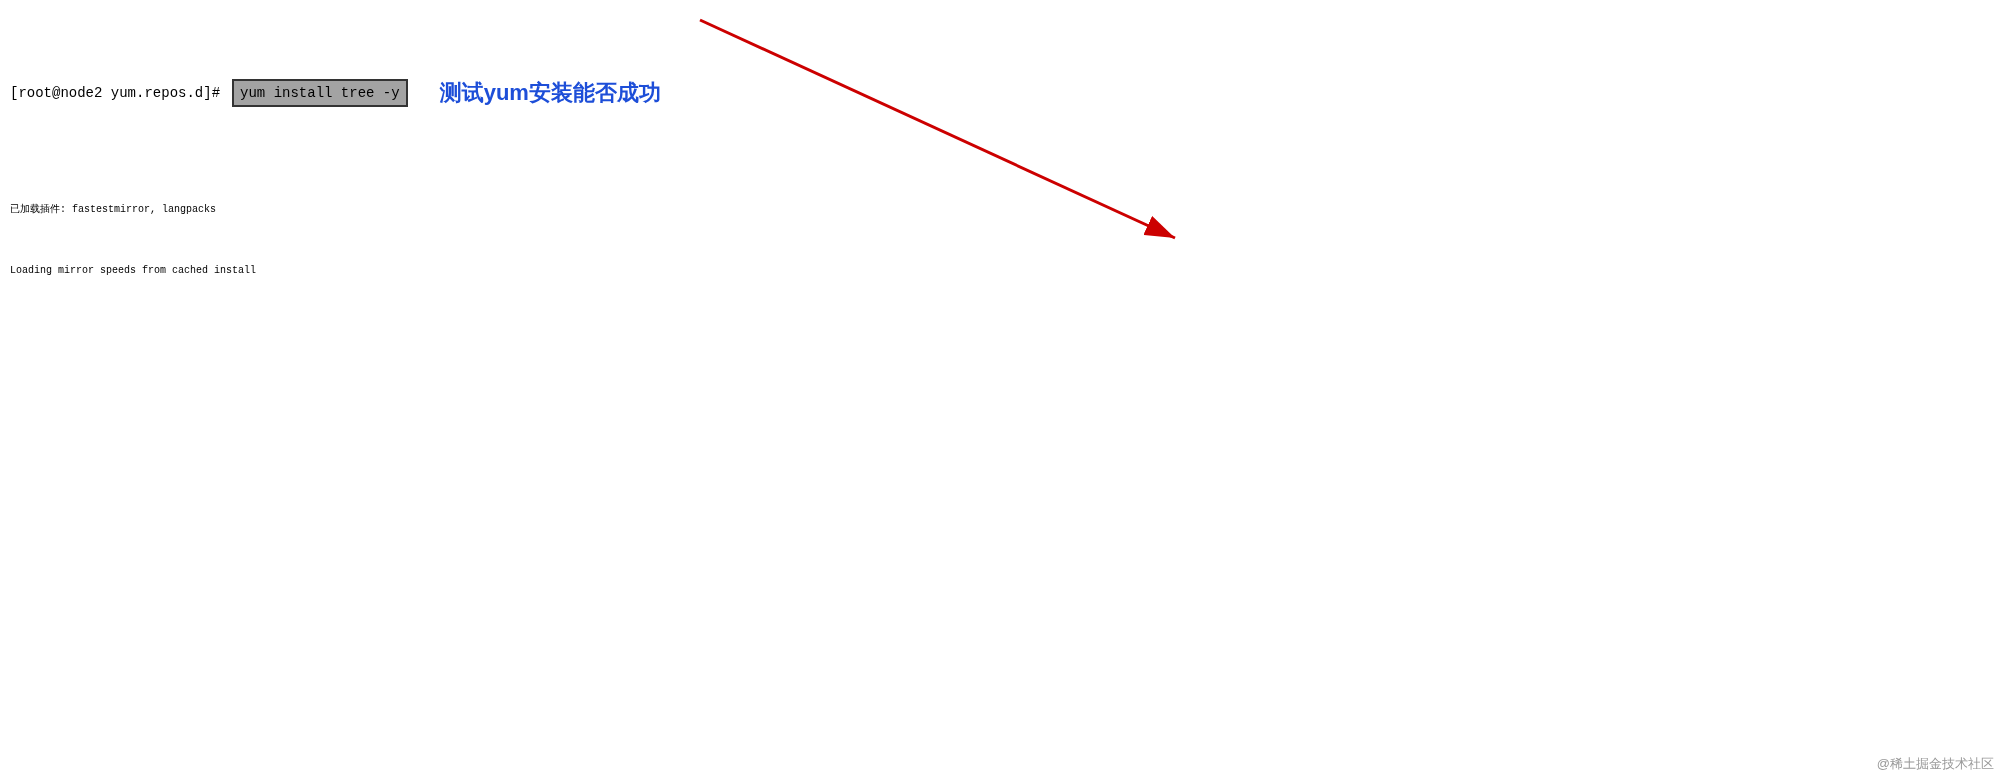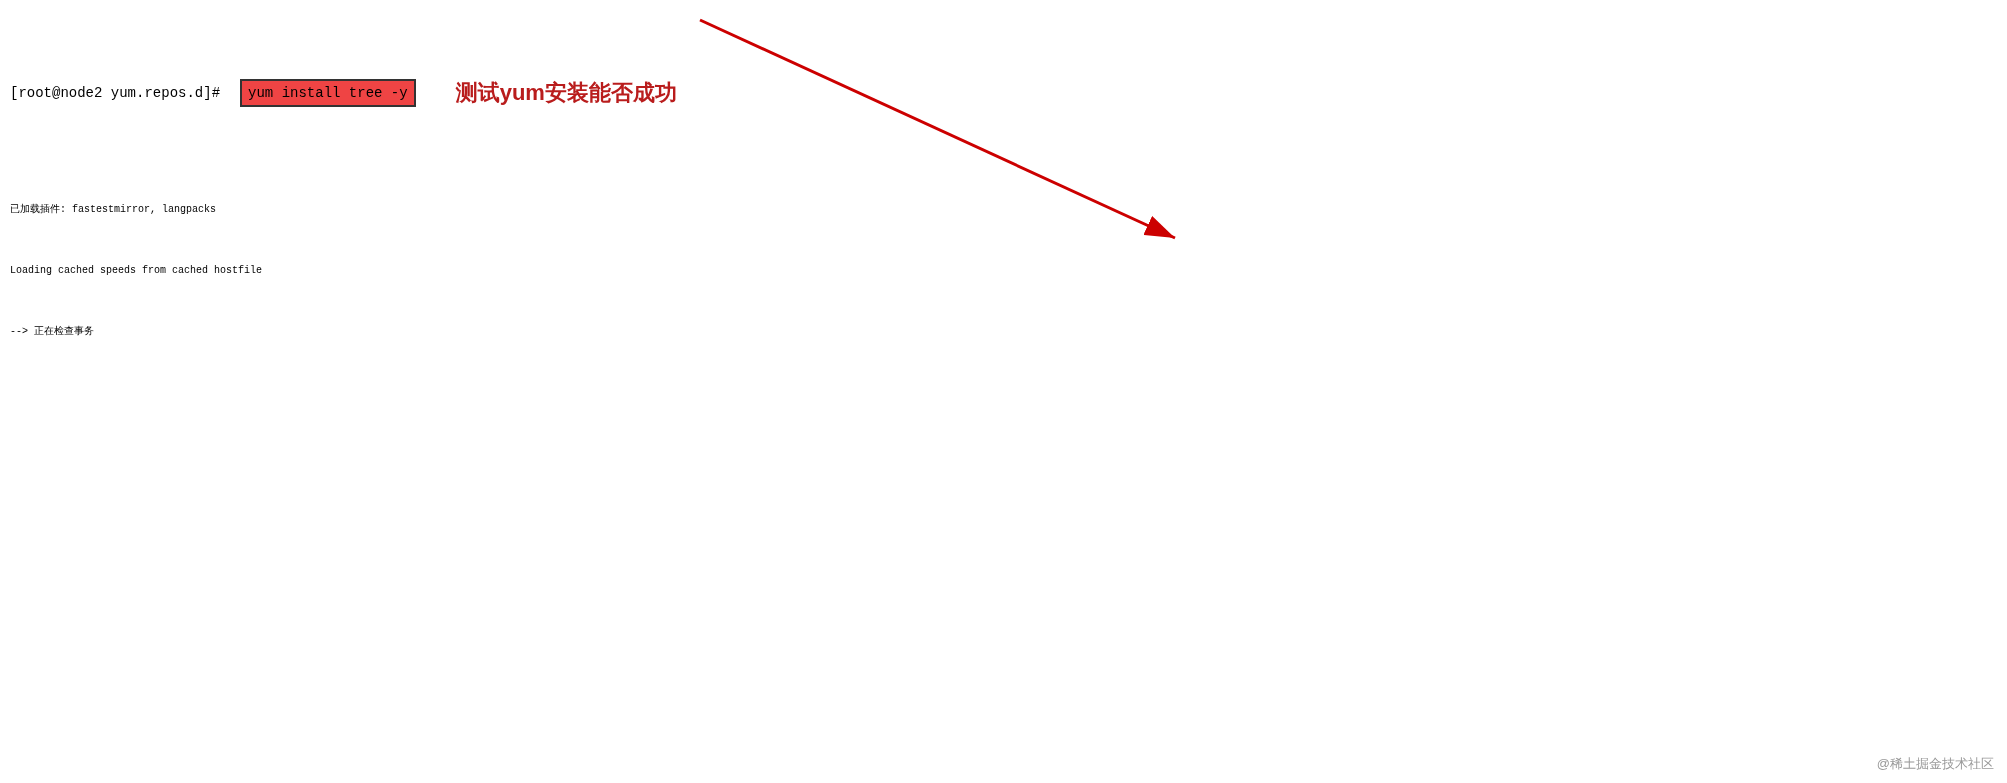--- a/index.html
+++ b/index.html
@@ -15,37 +15,37 @@
     }
     .terminal {
       background: #fff;
       padding: 8px 10px;
       line-height: 1.6;
       white-space: pre;
     }
     .prompt-line {
       display: flex;
       align-items: center;
-      gap: 20px;
+      gap: 12px;
       margin-bottom: 2px;
     }
     .prompt {
       color: #000;
     }
     .cmd-box {
       display: inline-block;
       border: 2px solid #333;
       padding: 1px 6px;
       font-family: 'Courier New', Courier, monospace;
       font-size: 14px;
       color: #000;
-      background: #ef4444;
+      background: #a3a3a3;
     }
     .annotation {
-      color: #b91c1c;
+      color: #1d4ed8;
       font-family: 'SimHei', 'Microsoft YaHei', sans-serif;
       font-size: 22px;
       font-weight: bold;
       margin-left: 20px;
     }
     .watermark {
       position: fixed;
       bottom: 10px;
       right: 13px;
       color: #999;
@@ -64,22 +64,21 @@
   <div class="terminal">
     
     <div class="prompt-line">
       <span class="prompt">[root@node2 yum.repos.d]#</span>
       <span class="cmd-box">yum install tree -y</span>
       <span class="annotation">测试yum安装能否成功</span>
     </div>
 
     
     <div class="line">已加载插件: fastestmirror, langpacks</div>
-    <div class="line">Loading cached speeds from cached hostfile</div>
-    <div class="line">--&gt; 正在检查事务</div>
+    <div class="line">Loading mirror speeds from cached install</div>
     <div class="line">&nbsp;</div>
     <div class="line">&nbsp;</div>
 
     
     
 
     
     
 
     

